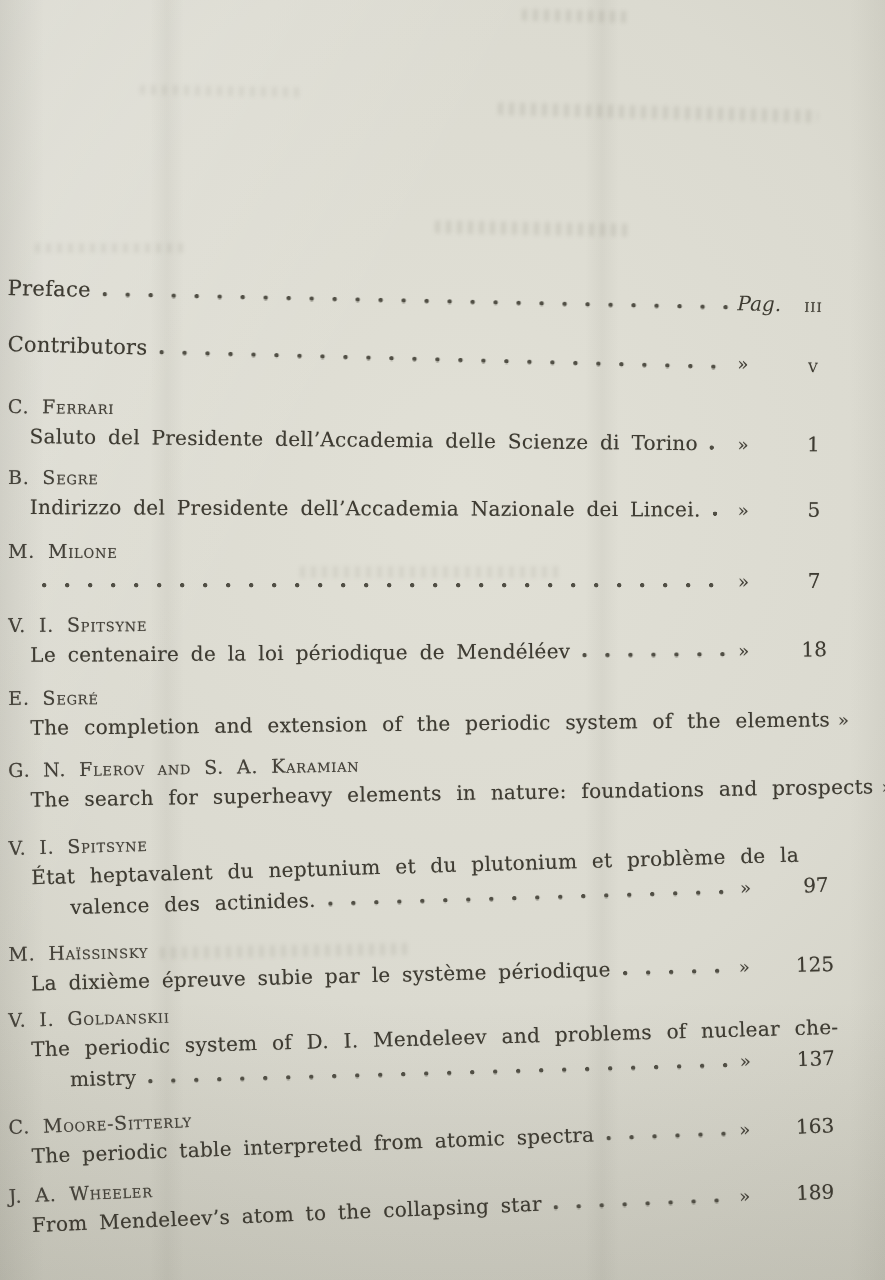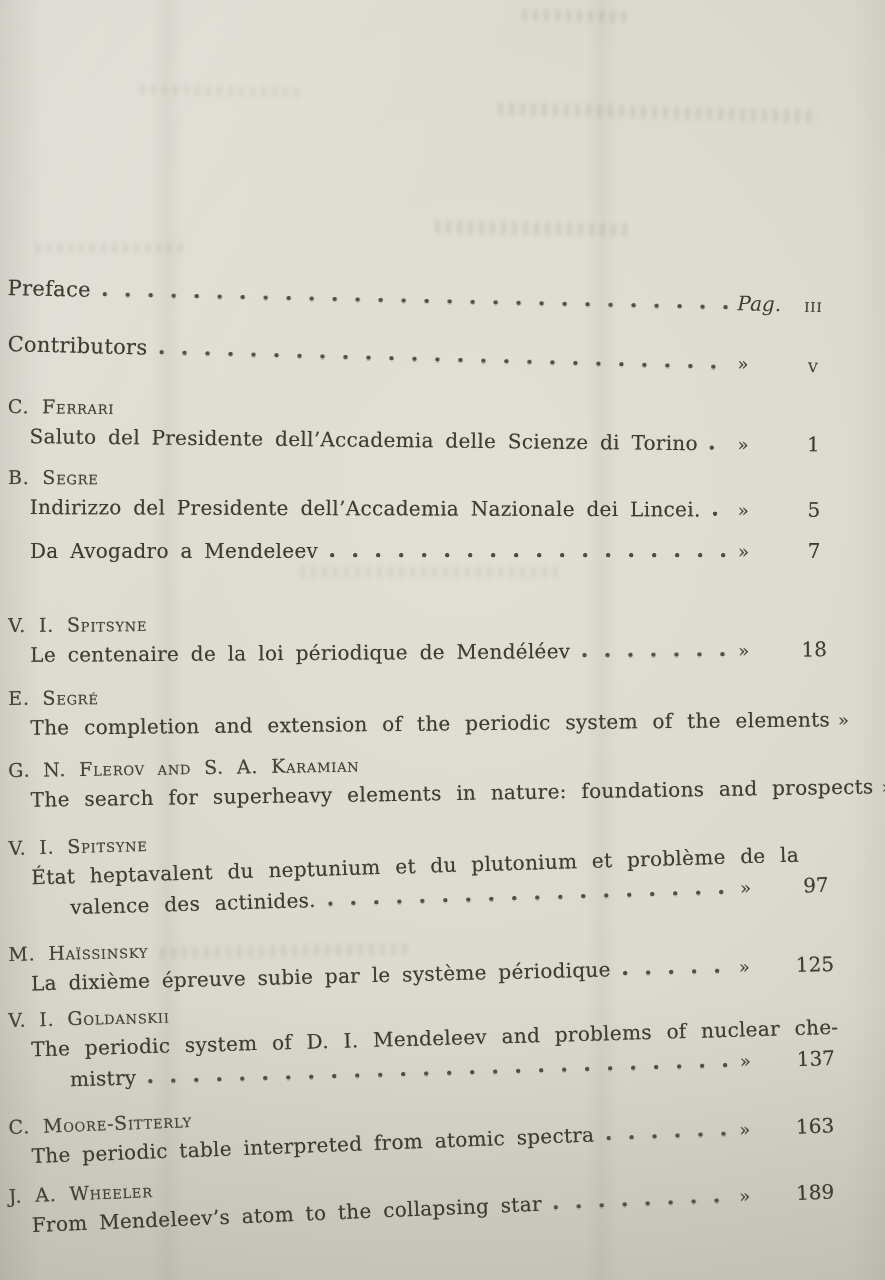--- a/index.html
+++ b/index.html
@@ -189,22 +189,22 @@
       <span class="ttext">Indirizzo del Presidente dell’Accademia Nazionale dei Lincei.</span>
       <span class="lead"></span>
       <span class="refcol">
         <span class="guillemet">»</span>
         <span class="pagenum">5</span>
       </span>
     </div>
   </div>
 
   <div class="row b5">
-    <div class="tline">
-      <span class="ttext">Da Avogadro a Mendeleev</span>
+    <div class="author">M. Milone</div>
+    <div class="tline">
       <span class="lead"></span>
       <span class="refcol">
         <span class="guillemet">»</span>
         <span class="pagenum">7</span>
       </span>
     </div>
   </div>
 
   <div class="row b6">
     <div class="author">V. I. Spitsyne</div>

